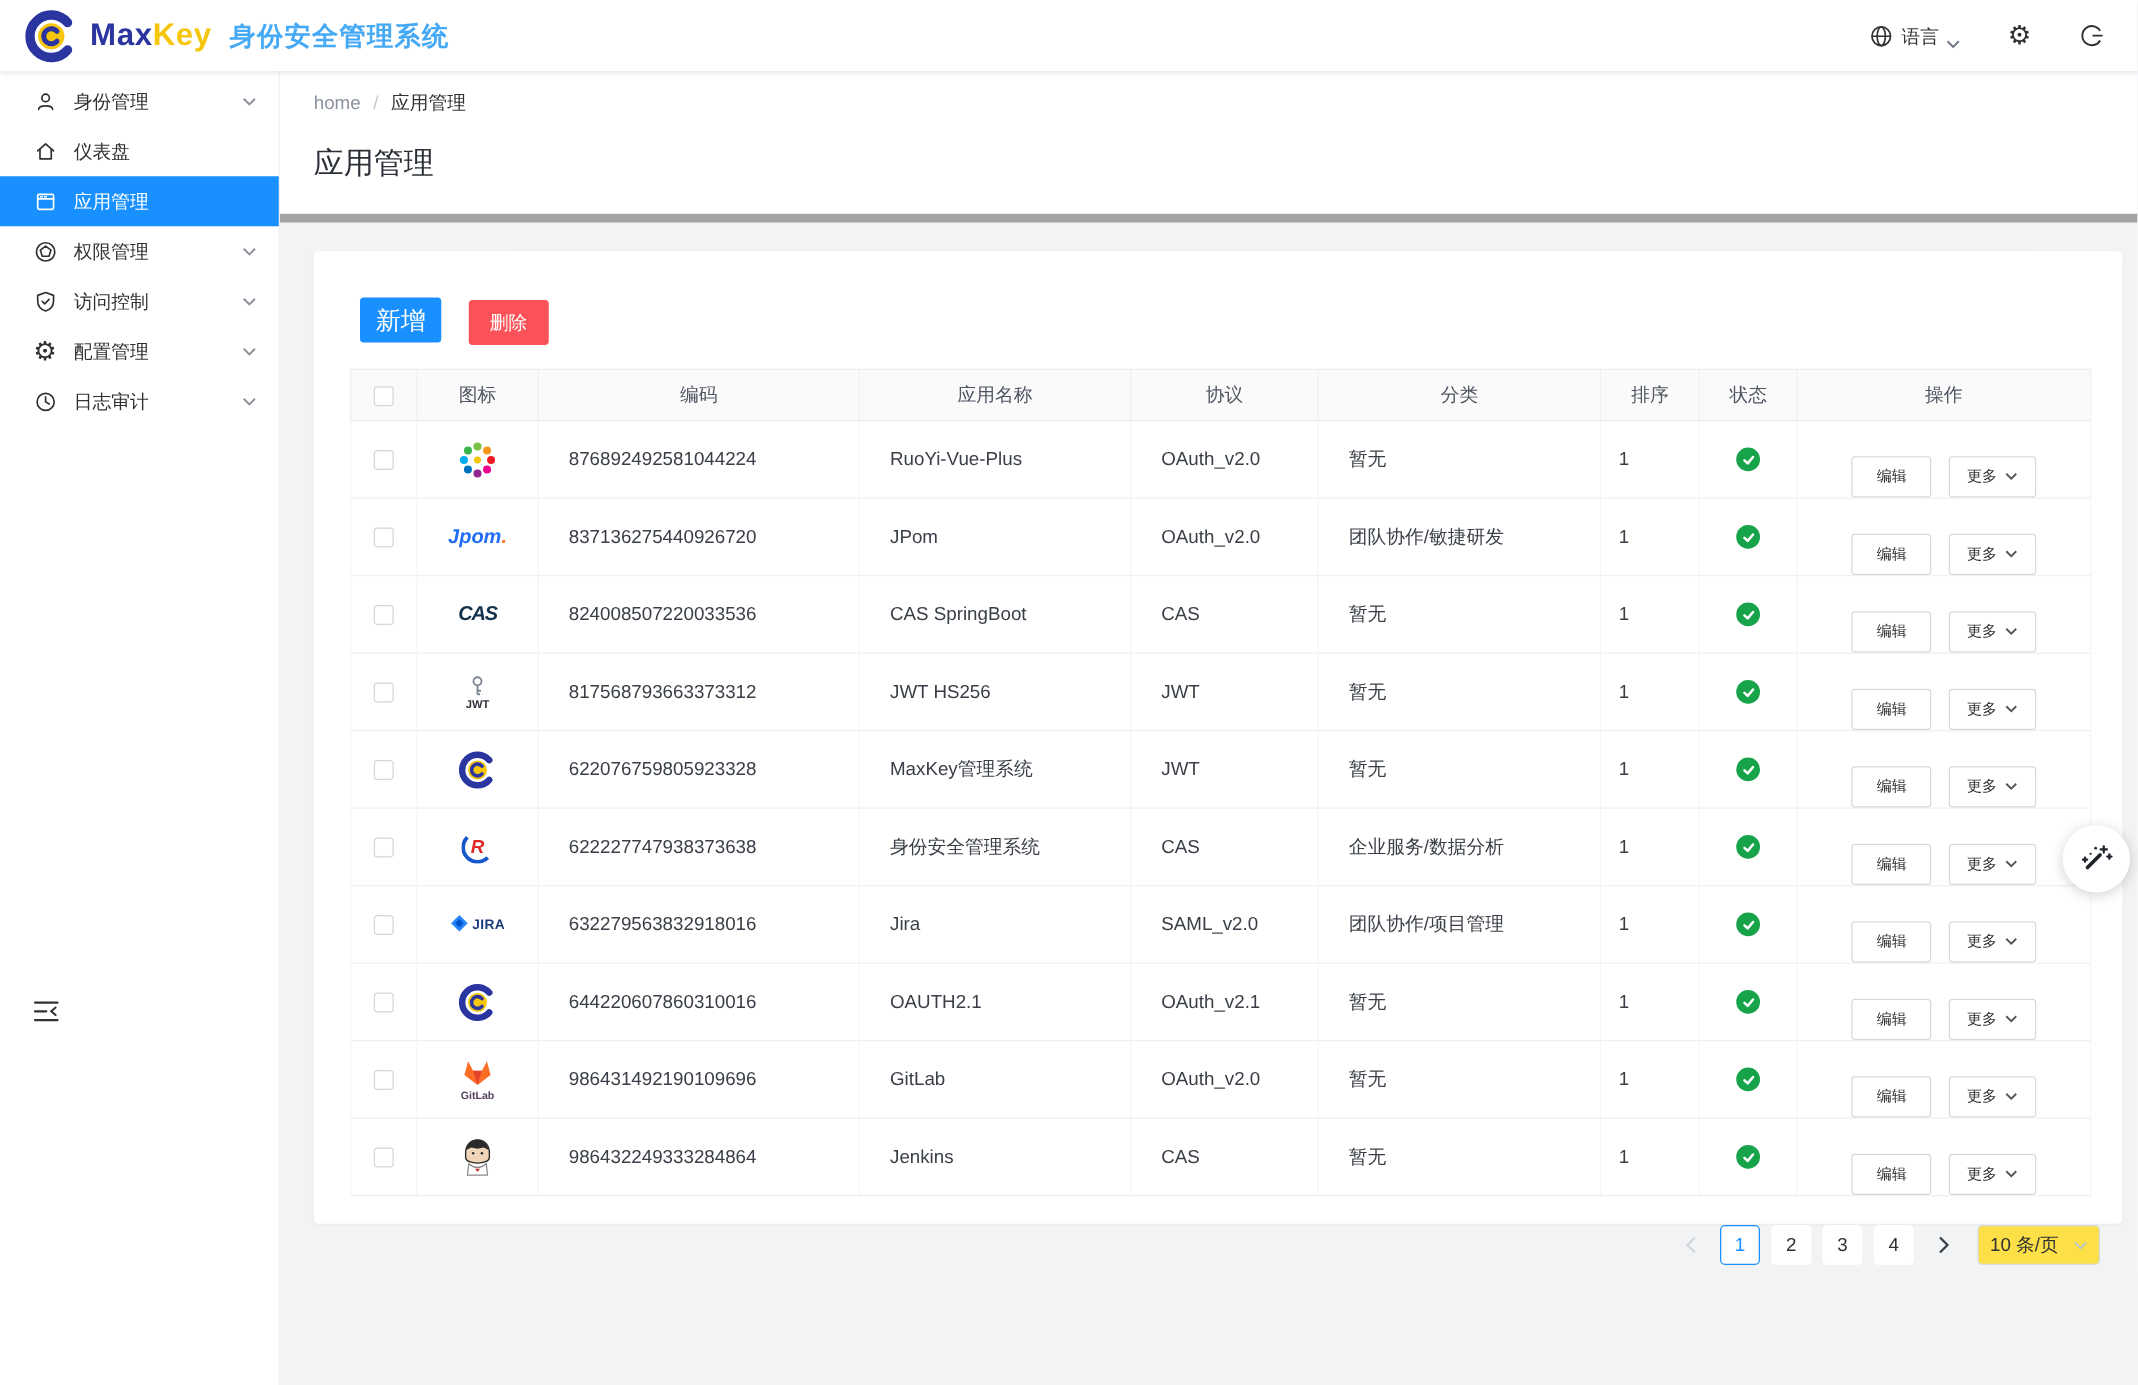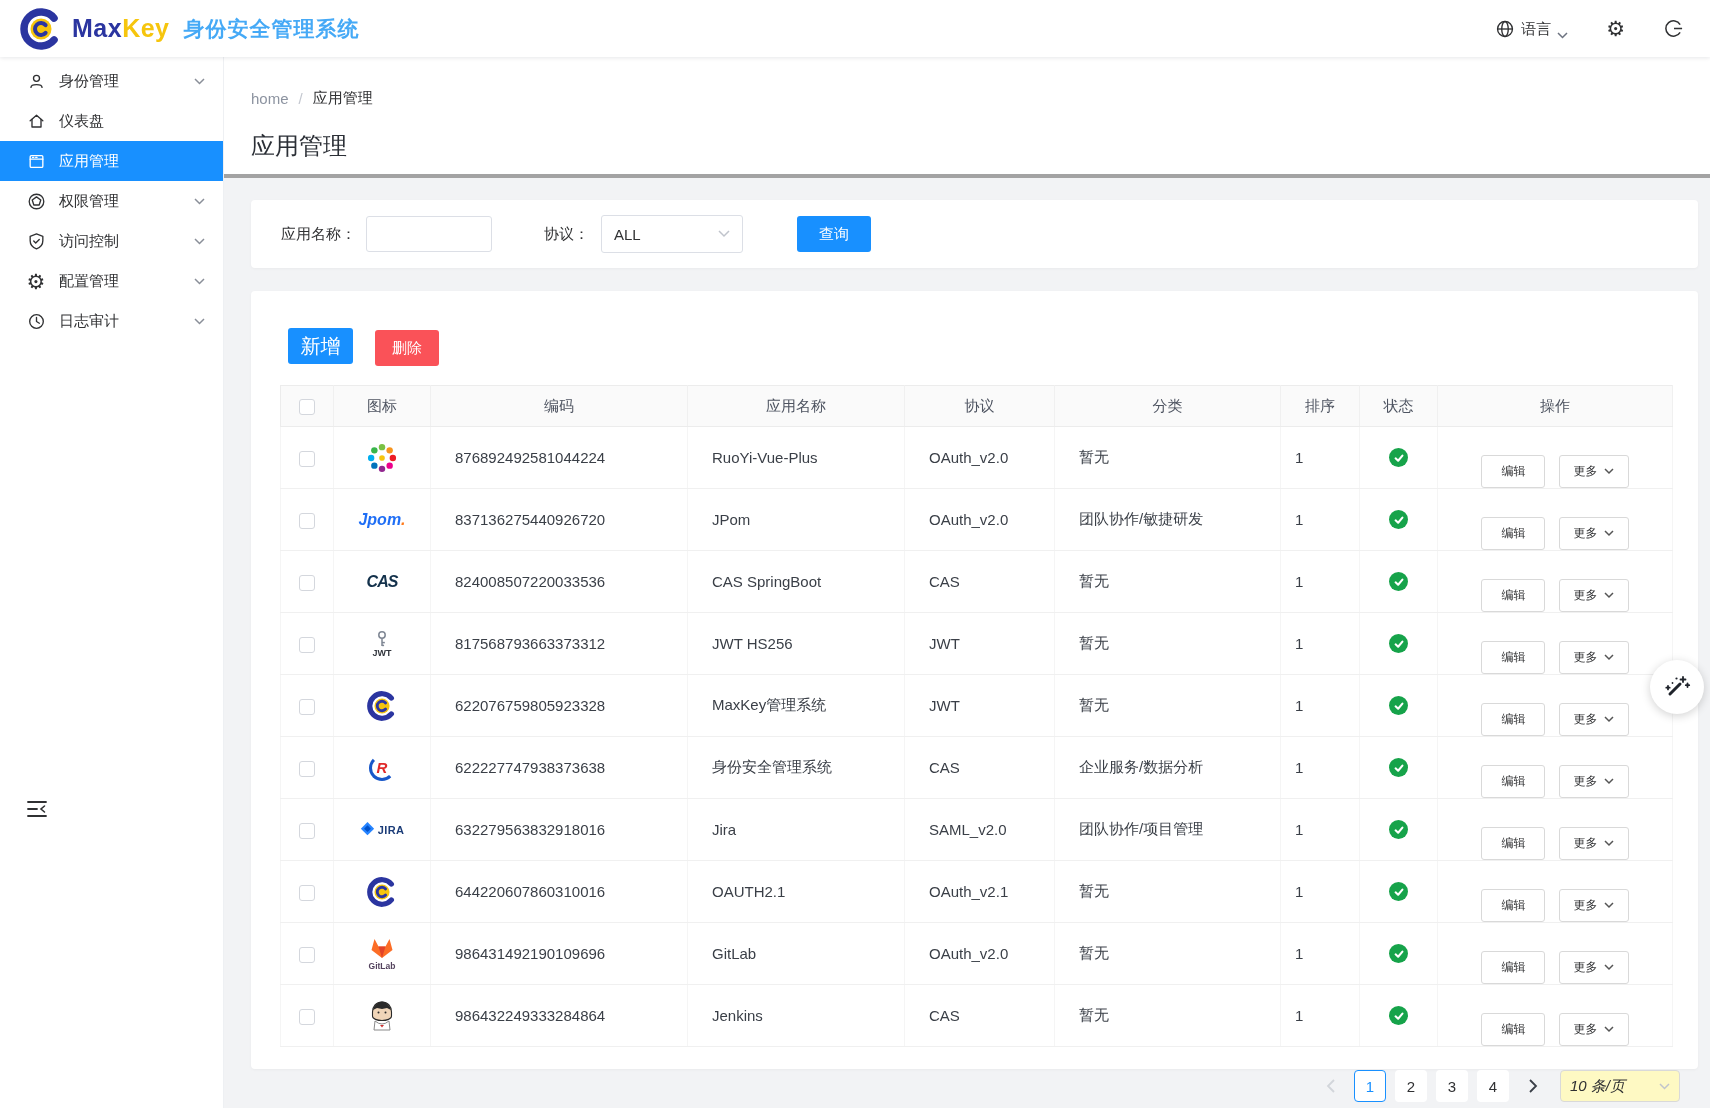--- a/index.html
+++ b/index.html
@@ -30,21 +30,21 @@
     color:#303133; font-size:15px; cursor:pointer; }
   .menu-item .mi-icon { width:20px; height:20px; display:flex; align-items:center; justify-content:center; color:#303133; }
   .menu-item .mi-label { flex:1; }
   .menu-item .mi-chev { color:#8a8f99; display:flex; }
   .menu-item.active { background:#1890ff; color:#fff; }
   .menu-item.active .mi-icon, .menu-item.active .mi-chev, .menu-item.active .gear-glyph { color:#fff; }
   .collapse-btn { position:absolute; left:26px; top:742px; background:none; border:none; cursor:pointer; color:#303133; }
 
   
   .main { position:absolute; top:57px; left:224px; width:1486px; height:1051px; background:#f2f3f5; overflow:hidden; }
-  .page-head { background:#fff; height:121px; padding:32px 0 0 27px; border-bottom:4px solid #a3a3a3; }
+  .page-head { background:#fff; height:121px; padding:16px 0 0 27px; border-bottom:7px solid #a3a3a3; }
   .breadcrumb { display:flex; align-items:center; gap:10px; font-size:15px; }
   .breadcrumb .bc-home { color:#8c93a0; cursor:pointer; }
   .breadcrumb .bc-sep { color:#c3c7cf; }
   .breadcrumb .bc-cur { color:#303133; }
   .page-title { margin-top:22px; font-size:24px; font-weight:500; color:#2b2f36; }
 
   .card { background:#fff; border-radius:4px; box-shadow:0 1px 3px rgba(0,0,0,.04); }
   .filter-card { margin:22px 12px 0 27px; height:68px; display:flex; align-items:center; padding-left:30px; }
   .f-label { font-size:15px; color:#303133; }
   .f-input { width:126px; height:36px; border:1px solid #dcdfe6; border-radius:3px; margin-left:10px; padding:0 8px; font-size:14px; outline:none; }
@@ -89,22 +89,22 @@
   .jira-t { font-weight:bold; font-size:11px; color:#1b3c78; letter-spacing:.3px; }
   .logo-cap { font-size:8.5px; color:#54435e; margin-top:1px; font-weight:bold; }
 
   
   .pagination { display:flex; align-items:center; justify-content:flex-end; gap:9px; margin-top:23px; padding-right:18px; }
   .pg-nav { width:30px; height:30px; display:flex; align-items:center; justify-content:center; background:none; border:none; font-size:15px; cursor:pointer; }
   .pg-prev { color:#d2d5da; }
   .pg-next { color:#3a3f47; }
   .page-btn { min-width:32px; height:32px; background:#fff; border:none; border-radius:4px; font-size:15px; color:#303133; cursor:pointer; }
   .page-btn.current { border:1px solid #1890ff; color:#1890ff; }
-  .size-select { width:120px; height:32px; border:1px solid #d9d9d9; border-radius:4px; background:#fef9c3;
-    display:flex; align-items:center; justify-content:space-between; padding:0 9px; font-size:15px; color:#303133; cursor:pointer; margin-left:3px;font-style:italic; }
+  .size-select { width:98px; height:32px; border:1px solid #d9d9d9; border-radius:4px; background:#fde047;
+    display:flex; align-items:center; justify-content:space-between; padding:0 9px; font-size:15px; color:#303133; cursor:pointer; margin-left:3px; }
 
   
   .fab { position:absolute; left:1650px; top:660px; width:54px; height:54px; border-radius:50%;
     background:#fff; border:none; box-shadow:0 2px 10px rgba(0,0,0,.18); display:flex; align-items:center; justify-content:center; cursor:pointer; z-index:40; }
 </style>
 </head>
 <body>
 
 <header class="app-header">
   <div class="brand">
@@ -251,35 +251,20 @@
 
   <section class="page-head">
     <div class="breadcrumb">
       <span class="bc-home">home</span>
       <span class="bc-sep">/</span>
       <span class="bc-cur">应用管理</span>
     </div>
     <h1 class="page-title">应用管理</h1>
   </section>
 
-  <section class="card filter-card">
-    <span class="f-label">应用名称：</span>
-    <input class="f-input" type="text" value="" style="">
-    <span class="gap-52"></span>
-    <span class="f-label">协议：</span>
-    <div class="f-select">
-      <span class="sel-val">ALL</span>
-      <span class="sel-chev">
-        <svg width="12" height="8" viewBox="0 0 12 8" fill="none" stroke="#c0c4cc" stroke-width="1.5">
-            <polyline points="1,1 6,6 11,1"></polyline>
-          </svg>
-      </span>
-    </div>
-    <button class="btn-primary">查询</button>
-  </section>
 
   <section class="card table-card">
     <div>
       <button class="btn-add">新增</button>
       <button class="btn-del">删除</button>
     </div>
 
     <table class="apps-table">
       <colgroup>
         <col style="width:53px">

